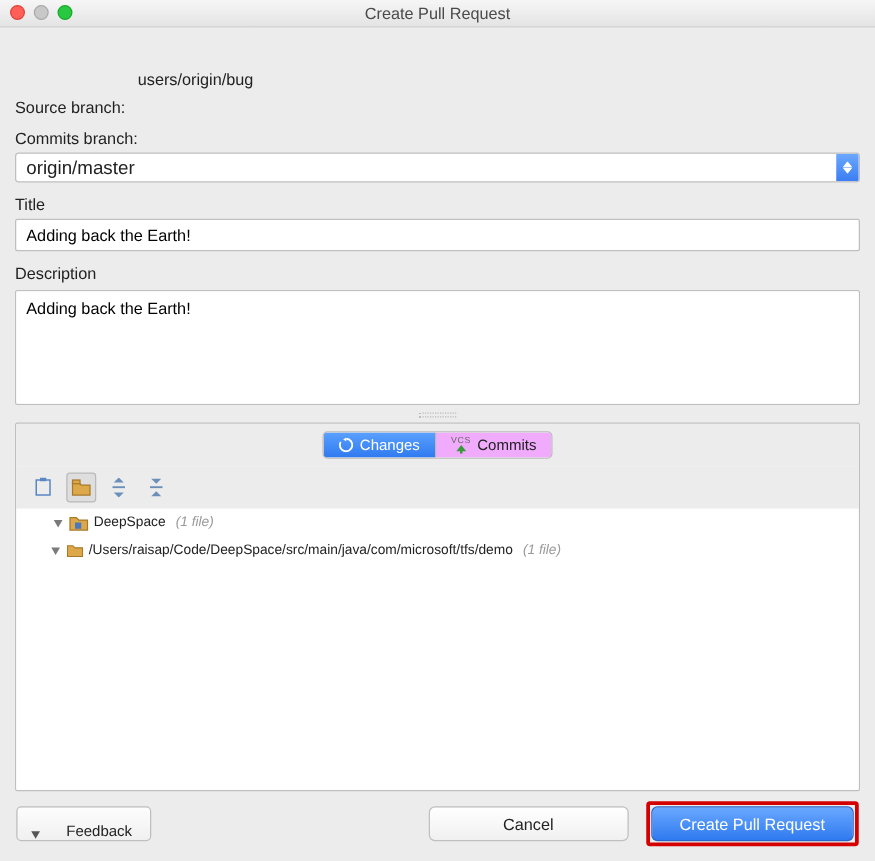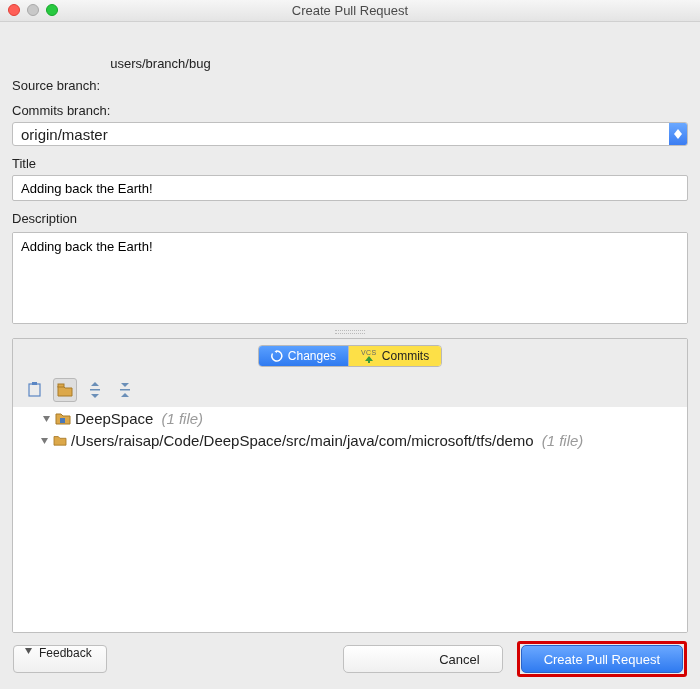--- a/index.html
+++ b/index.html
@@ -68,40 +68,40 @@
   .tabs-row {
     height:34px; display:flex; align-items:center; justify-content:center;
     background:#ececec;
   }
   .seg {
     display:flex; height:22px; border:1px solid #b9b9b9; border-radius:4px;
     overflow:hidden; background:#fff;
   }
   .seg .tab {
     display:flex; align-items:center; gap:5px; padding:0 12px;
-    font-size:12px; cursor:default; background:#fde047;
+    font-size:12px; cursor:default; background:#f0abfc;
   }
   .seg .tab.active {
     background:linear-gradient(#5aa0ff,#2f7af0); color:#fff;
   }
   .seg .tab + .tab { border-left:1px solid #b9b9b9; }
   .vcs-badge {
     font-size:7px; color:#666; line-height:7px; letter-spacing:0.5px;
   }
   .toolbar {
     height:34px; display:flex; align-items:center; gap:6px;
     padding:0 10px; background:#ececec;
   }
   .tool-btn {
     width:24px; height:24px; border:1px solid transparent;
     border-radius:3px; display:flex; align-items:center; justify-content:center;
   }
   .tool-btn.sel { background:#dedede; border-color:#b9b9b9; }
   .tree {
-    flex:1; background:#fff; overflow:auto; font-size:15px;
+    flex:1; background:#fff; overflow:auto; font-size:11px;
   }
   .tree-row {
     display:flex; align-items:center; height:22px; padding-left:10px; gap:4px;
     white-space:nowrap;
   }
   .disclosure {
     width:10px; height:10px; display:inline-flex; align-items:center; justify-content:center;
     color:#7a7a7a;
   }
   .node-label { }
@@ -113,34 +113,34 @@
   .indent2 { padding-left:26px; }
   .indent3 { padding-left:90px; }
   .folder-root { width:16px; height:14px; }
   .folder { width:14px; height:12px; }
   .file-ico { width:13px; height:15px; }
   .bottom-bar {
     display:flex; align-items:center; justify-content:space-between;
     padding: 0 1px 2px 1px;
   }
   .feedback-btn {
-    display:flex; align-items:flex-start; gap:6px;
+    display:flex; align-items:flex-end; gap:20px;
     height:28px; padding:0 14px 0 10px;
     border:1px solid #bfbfbf; border-radius:4px;
     background:linear-gradient(#fdfdfd,#f0f0f0);
     font-size:12px;
   }
   .right-buttons { display:flex; gap:14px; align-items:center; }
   .btn {
     height:28px; min-width:160px; padding:0 22px;
     border-radius:5px; font-size:13px; display:flex;
     align-items:center; justify-content:center;
   }
   .btn.cancel {
-    background:linear-gradient(#ffffff,#f0f0f0); border:1px solid #c0c0c0;justify-content:flex-end;
+    background:linear-gradient(#ffffff,#f0f0f0); border:1px solid #c0c0c0;
   }
   .btn.primary {
     background:linear-gradient(#6aa8ff,#2f7af0); border:1px solid #2a64c8;
     color:#fff;
   }
   .primary-highlight {
     border:3px solid #d40000; padding:1px; border-radius:3px;
   }
 </style>
 </head>
@@ -153,21 +153,21 @@
       <div class="tl-btn tl-min"></div>
       <div class="tl-btn tl-max"></div>
     </div>
     <span>Create Pull Request</span>
   </div>
 
   <div class="content">
 
     <div class="row-src">
       <span class="lbl">Source branch:</span>
-      <span>users/branch/bug</span>
+      <span>users/origin/bug</span>
     </div>
 
     <div class="field-label">Commits branch:</div>
     <div class="select-wrap">
       <div class="select-value">origin/master</div>
       <div class="select-arrows">
         <svg width="8" height="5" viewBox="0 0 8 5">
             <path d="M4 0 L8 5 L0 5 Z" fill="#fff"></path>
           </svg>
         <svg width="8" height="5" viewBox="0 0 8 5">

